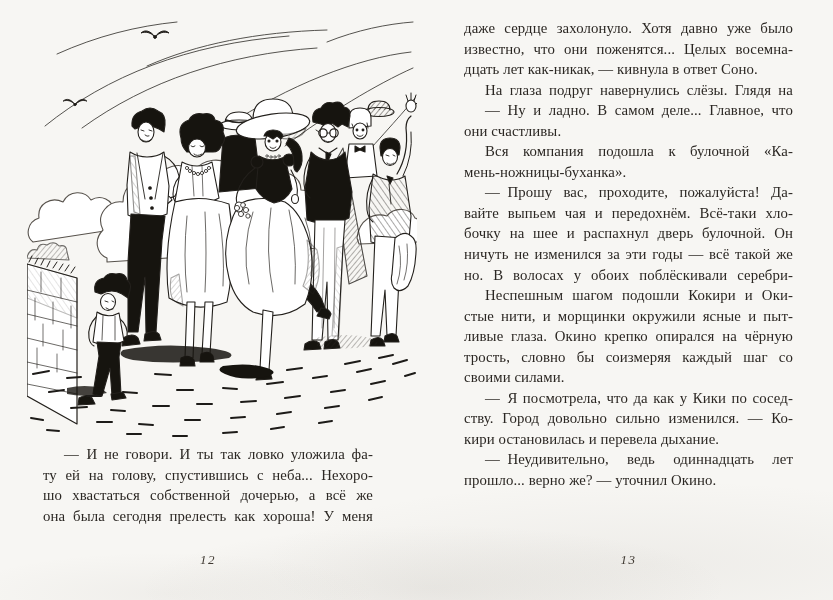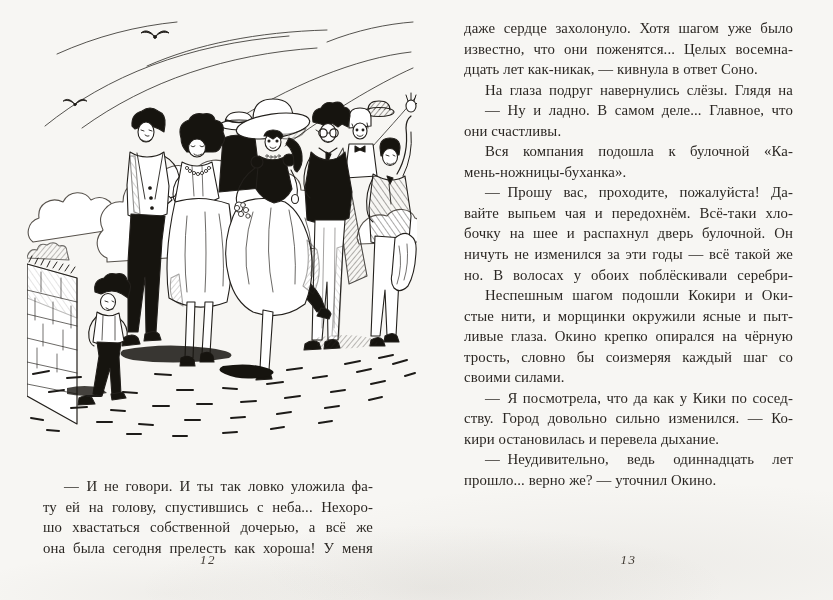--- a/index.html
+++ b/index.html
@@ -19,21 +19,21 @@
   }
   .page{position:absolute;top:0;height:600px;}
   .page-left{left:0;width:416px;}
   .page-right{left:416px;width:417px;}
   .illustration{position:absolute;left:27px;top:6px;width:390px;height:432px;}
   .textblock{
     position:absolute;
     font-size:14.8px;line-height:20.55px;
     color:#2b2723;letter-spacing:.1px;
   }
-  .left-text{left:43px;top:476px;width:330px;}
+  .left-text{left:43px;top:444px;width:330px;}
   .right-text{left:48px;top:18px;width:329px;}
   .line{
     height:20.55px;overflow:hidden;
     text-align:justify;text-align-last:justify;
     white-space:normal;
   }
   .line.last{text-align-last:left;}
   .line.indent{text-indent:21px;}
   .pagenum{
     position:absolute;top:552px;
@@ -285,21 +285,21 @@
       <div class="line">ту ей на голову, спустившись с неба... Нехоро-</div>
       <div class="line">шо хвастаться собственной дочерью, а всё же</div>
       <div class="line">она была сегодня прелесть как хороша! У меня</div>
     </div>
 
     <div class="pagenum">12</div>
   </div>
 
   <div class="page page-right">
     <div class="textblock right-text">
-      <div class="line">даже сердце захолонуло. Хотя шагом уже было</div>
+      <div class="line">даже сердце захолонуло. Хотя давно уже было</div>
       <div class="line">известно, что они поженятся... Целых восемна-</div>
       <div class="line last">дцать лет как-никак, — кивнула в ответ Соно.</div>
       <div class="line indent">На глаза подруг навернулись слёзы. Глядя на</div>
       <div class="line indent">— Ну и ладно. В самом деле... Главное, что</div>
       <div class="line last">они счастливы.</div>
       <div class="line indent">Вся компания подошла к булочной «Ка-</div>
       <div class="line last">мень-ножницы-буханка».</div>
       <div class="line indent">— Прошу вас, проходите, пожалуйста! Да-</div>
       <div class="line">вайте выпьем чая и передохнём. Всё-таки хло-</div>
       <div class="line">бочку на шее и распахнул дверь булочной. Он</div>

